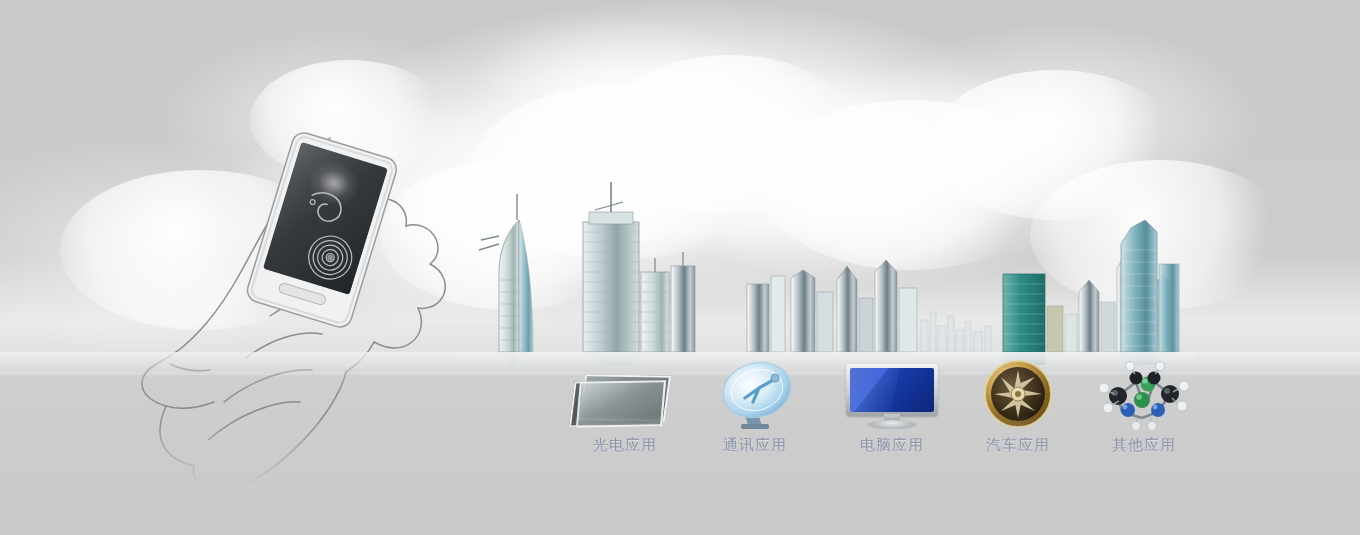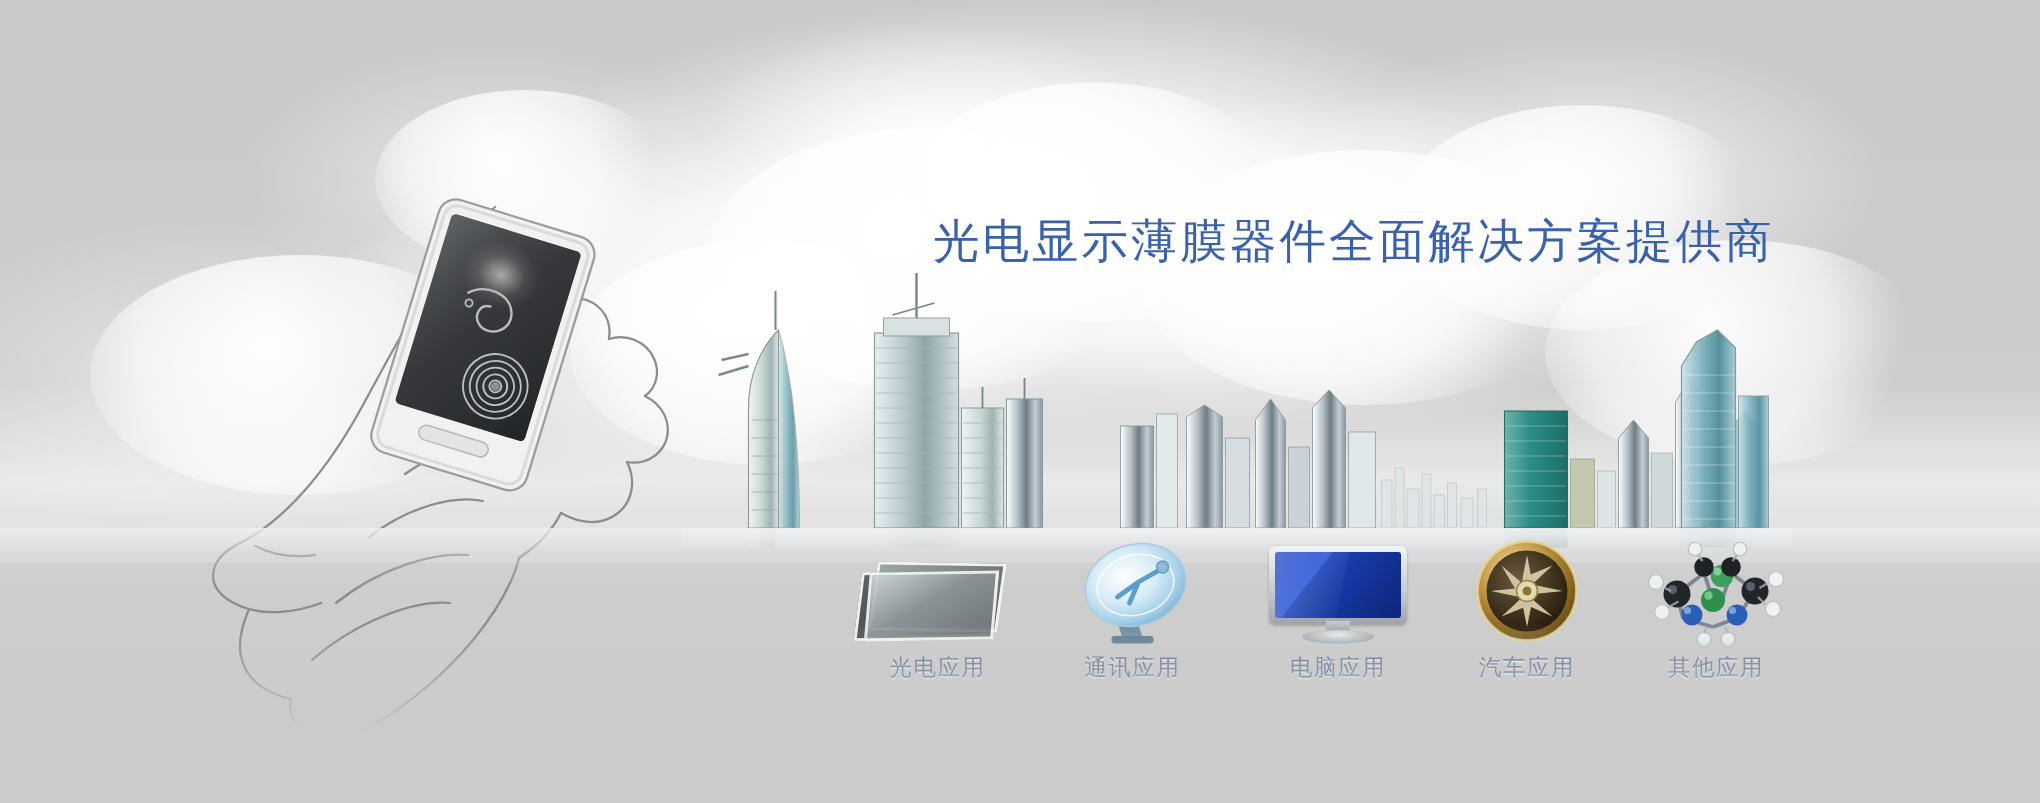--- a/index.html
+++ b/index.html
@@ -210,21 +210,20 @@
           <circle cx="70" cy="112" r="12.5"></circle>
           <circle cx="70" cy="112" r="17"></circle>
           <circle cx="70" cy="112" r="21.5"></circle>
         </g>
         <circle cx="70" cy="112" r="3" fill="#8d9093"></circle>
         <rect x="30" y="150" width="48" height="10" rx="5" fill="#e2e4e5" stroke="#b5b8ba" stroke-width="1"></rect>
       </g>
     </svg>
   </div>
 
-  <div class="headline">光电显示薄膜器件全面解决方案提供商</div>
 
   <div class="skyline">
     <svg width="740" height="185" viewBox="0 0 740 185">
       <defs>
         <linearGradient id="gA" x1="0" y1="0" x2="1" y2="0">
           <stop offset="0%" stop-color="#e9eef0"></stop>
             <stop offset="35%" stop-color="#b9c9cc"></stop>
           <stop offset="60%" stop-color="#8fa6a9"></stop>
             <stop offset="100%" stop-color="#d3dedf"></stop>
         </linearGradient>

